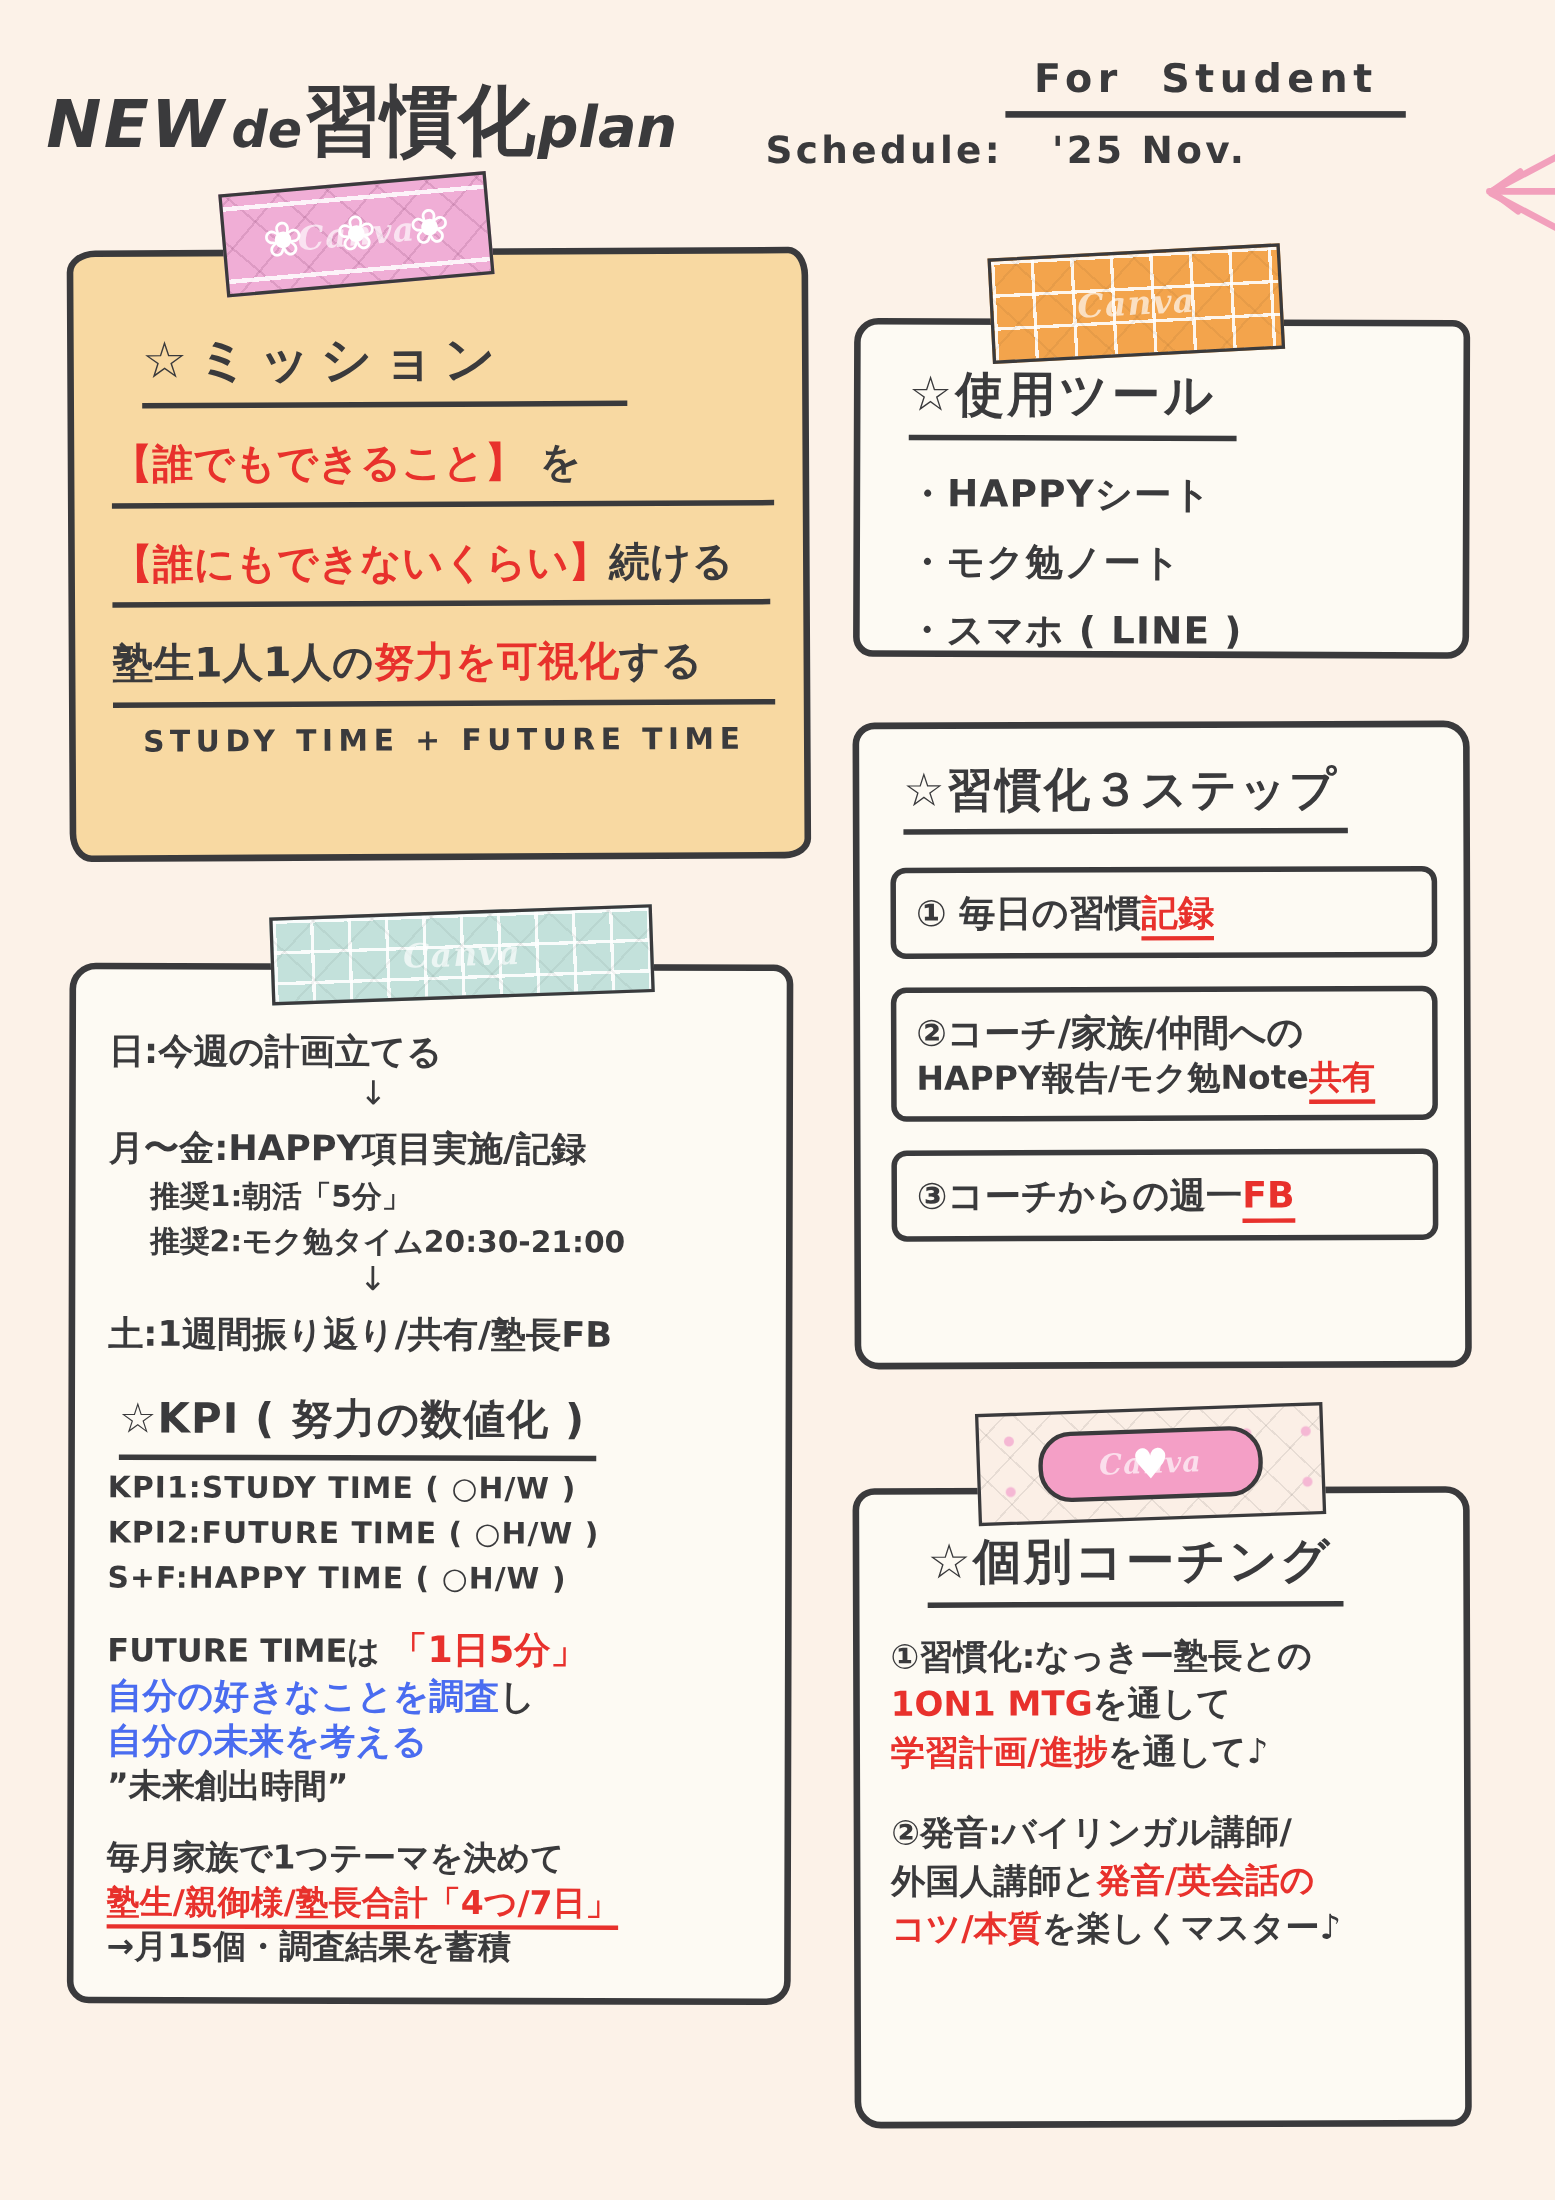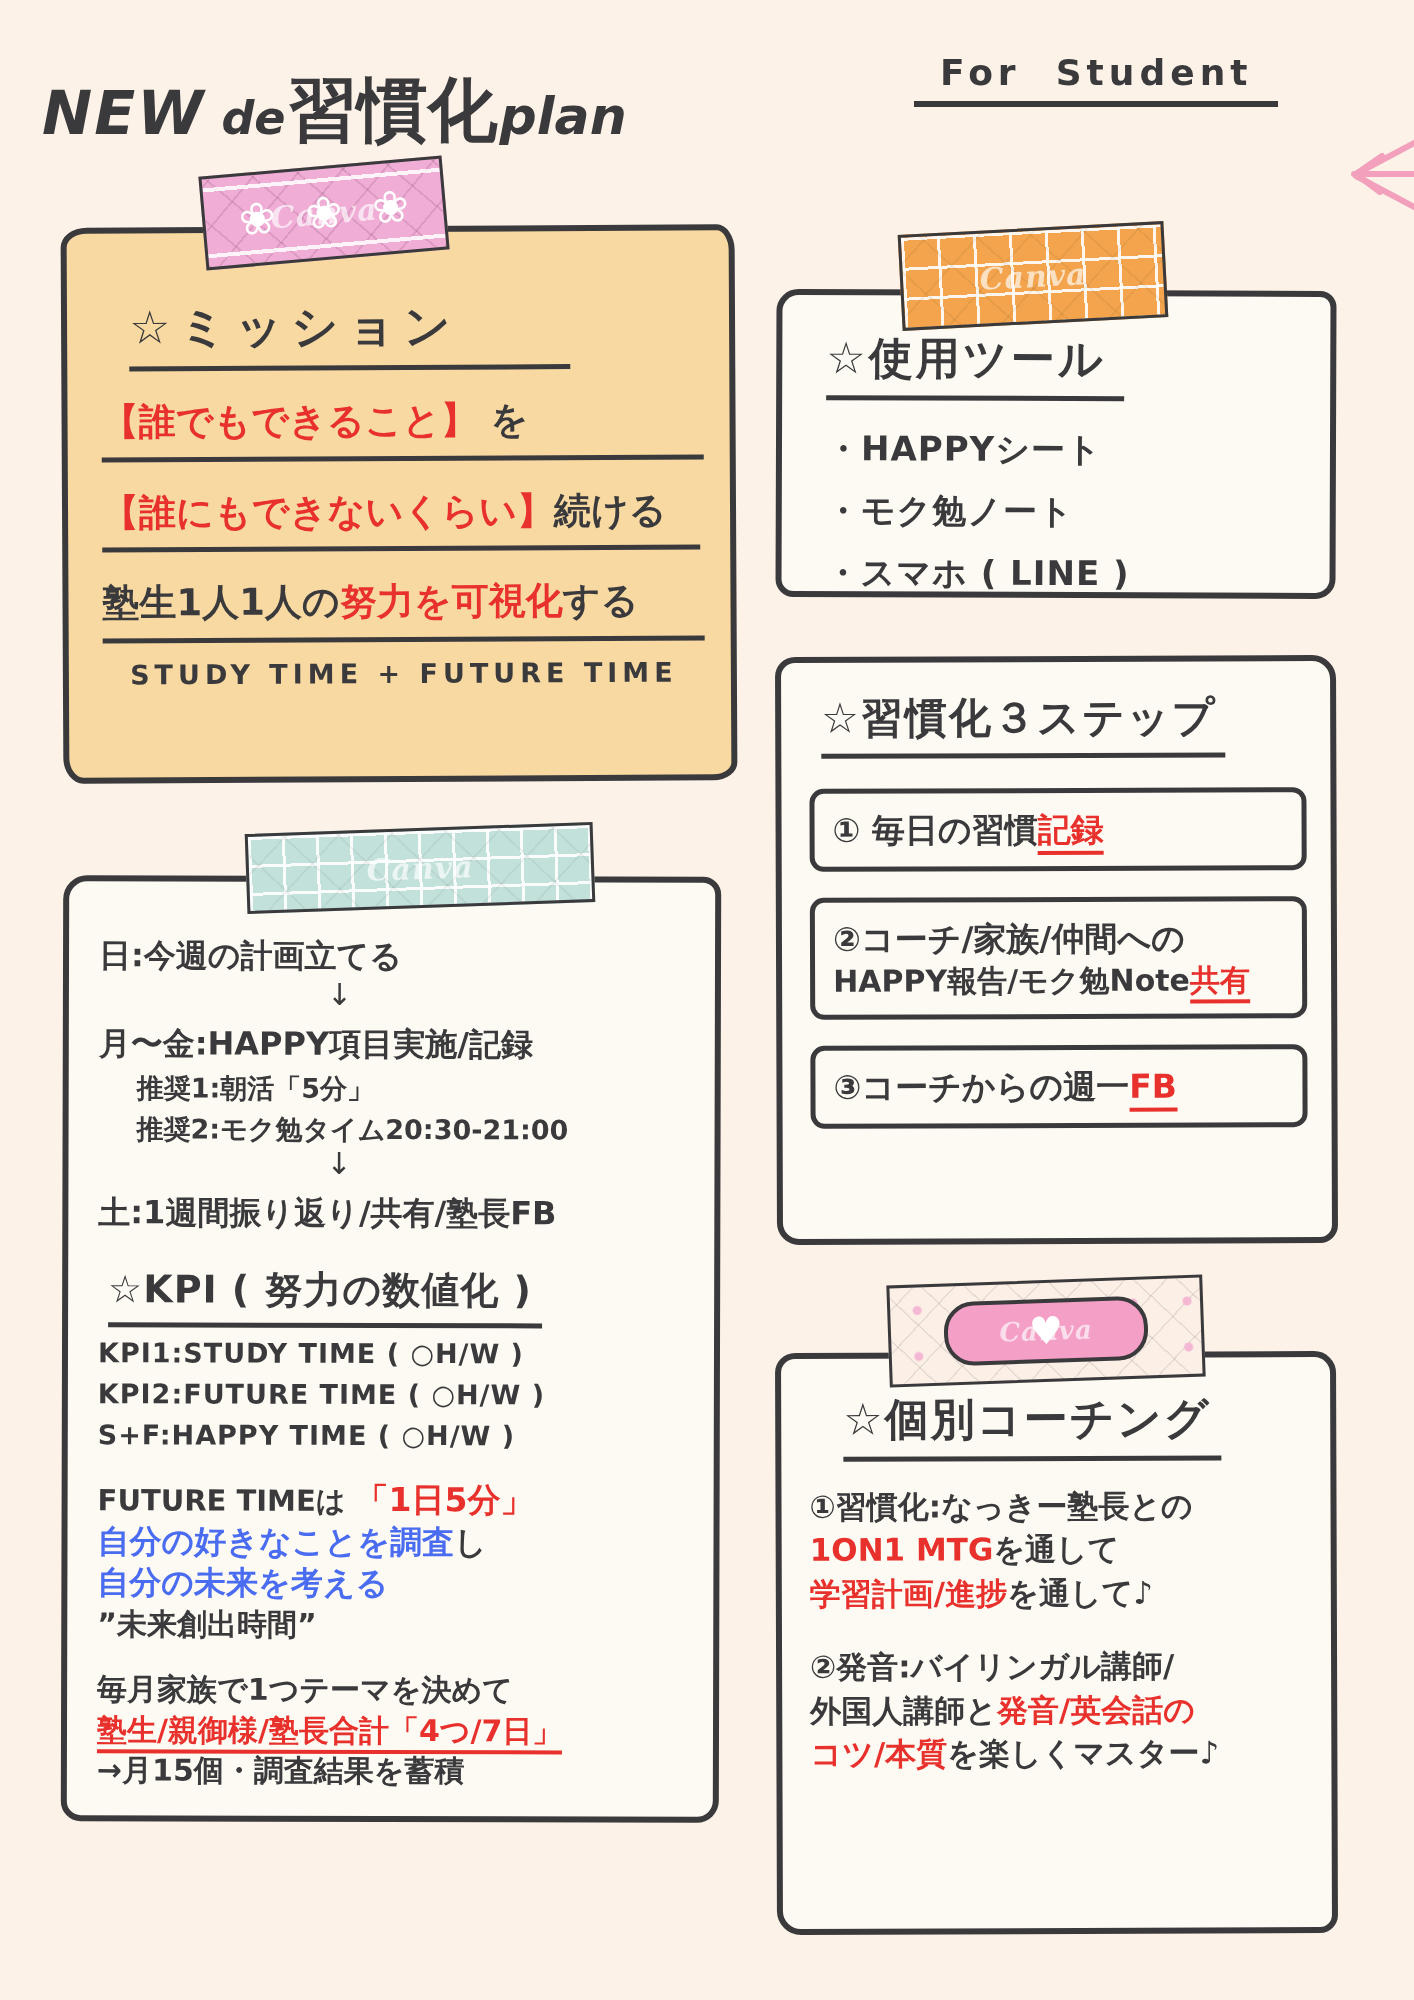--- a/index.html
+++ b/index.html
@@ -4,21 +4,21 @@
 <style>
   html,body{margin:0;padding:0;background:#e9e2da;}
   .poster{
     position:relative;width:1414px;height:2000px;margin:0 auto;
     background:#fcf2e8;overflow:hidden;
     font-family:"DejaVu Sans","Liberation Sans",sans-serif;
     color:#3a3a3c;
   }
   
   .title{position:absolute;left:42px;top:64px;white-space:nowrap;display:flex;align-items:baseline;}
-  .t-new{font-size:60px;font-style:italic;font-weight:700;letter-spacing:2px;margin-right:14px;}
+  .t-new{font-size:60px;font-style:italic;font-weight:700;letter-spacing:2px;margin-right:3px;}
   .t-kanji{font-size:70px;font-weight:700;}
   .t-de{font-size:46px;font-style:italic;font-weight:700;margin:0 2px;}
   .t-plan{font-size:52px;font-style:italic;font-weight:700;margin-left:2px;}
   .hdr-right{position:absolute;left:696px;top:52px;width:610px;font-weight:700;}
   .for-line{display:inline-block;margin-left:218px;padding:0 26px 8px 26px;border-bottom:6px solid #3a3a3c;
             font-size:36px;letter-spacing:5px;white-space:pre;}
   .sched-line{margin-top:10px;font-size:34px;letter-spacing:3px;white-space:pre;}
   .pink-arrow{position:absolute;right:-8px;top:126px;}
   
   .card{position:absolute;background:#fdfaf3;border:6px solid #3a3a3c;box-sizing:border-box;z-index:1;}
@@ -121,20 +121,21 @@
 
   <div class="title">
     <span class="t-new">NEW</span>
     <span class="t-de">de</span>
     <span class="t-kanji">習慣化</span>
     <span class="t-plan">plan</span>
   </div>
 
   <div class="hdr-right">
     <span class="for-line">For  Student</span>
+    <div class="sched-line">Schedule:   '25 Nov.</div>
   </div>
 
   <svg class="pink-arrow" width="92" height="96" viewBox="0 0 92 96">
     <g stroke="#f2a0bc" stroke-width="6" stroke-linecap="round" fill="none">
       <path d="M90 14 L26 48"></path>
       <path d="M92 48 L24 48"></path>
       <path d="M90 84 L26 50"></path>
       <path d="M26 48 L52 30"></path>
       <path d="M26 48 L50 66"></path>
     </g>

